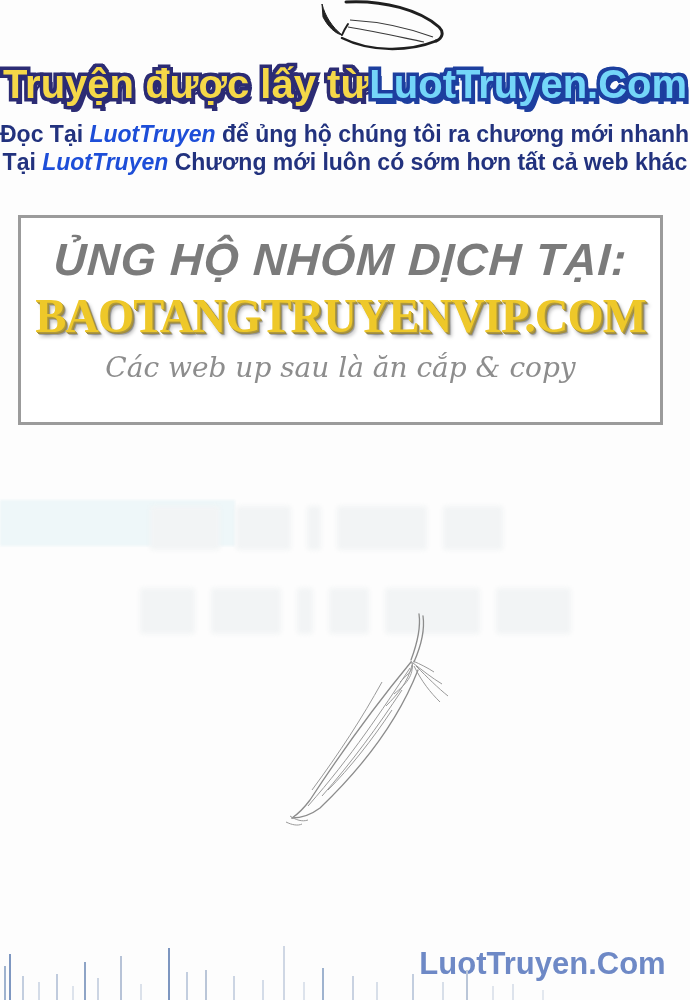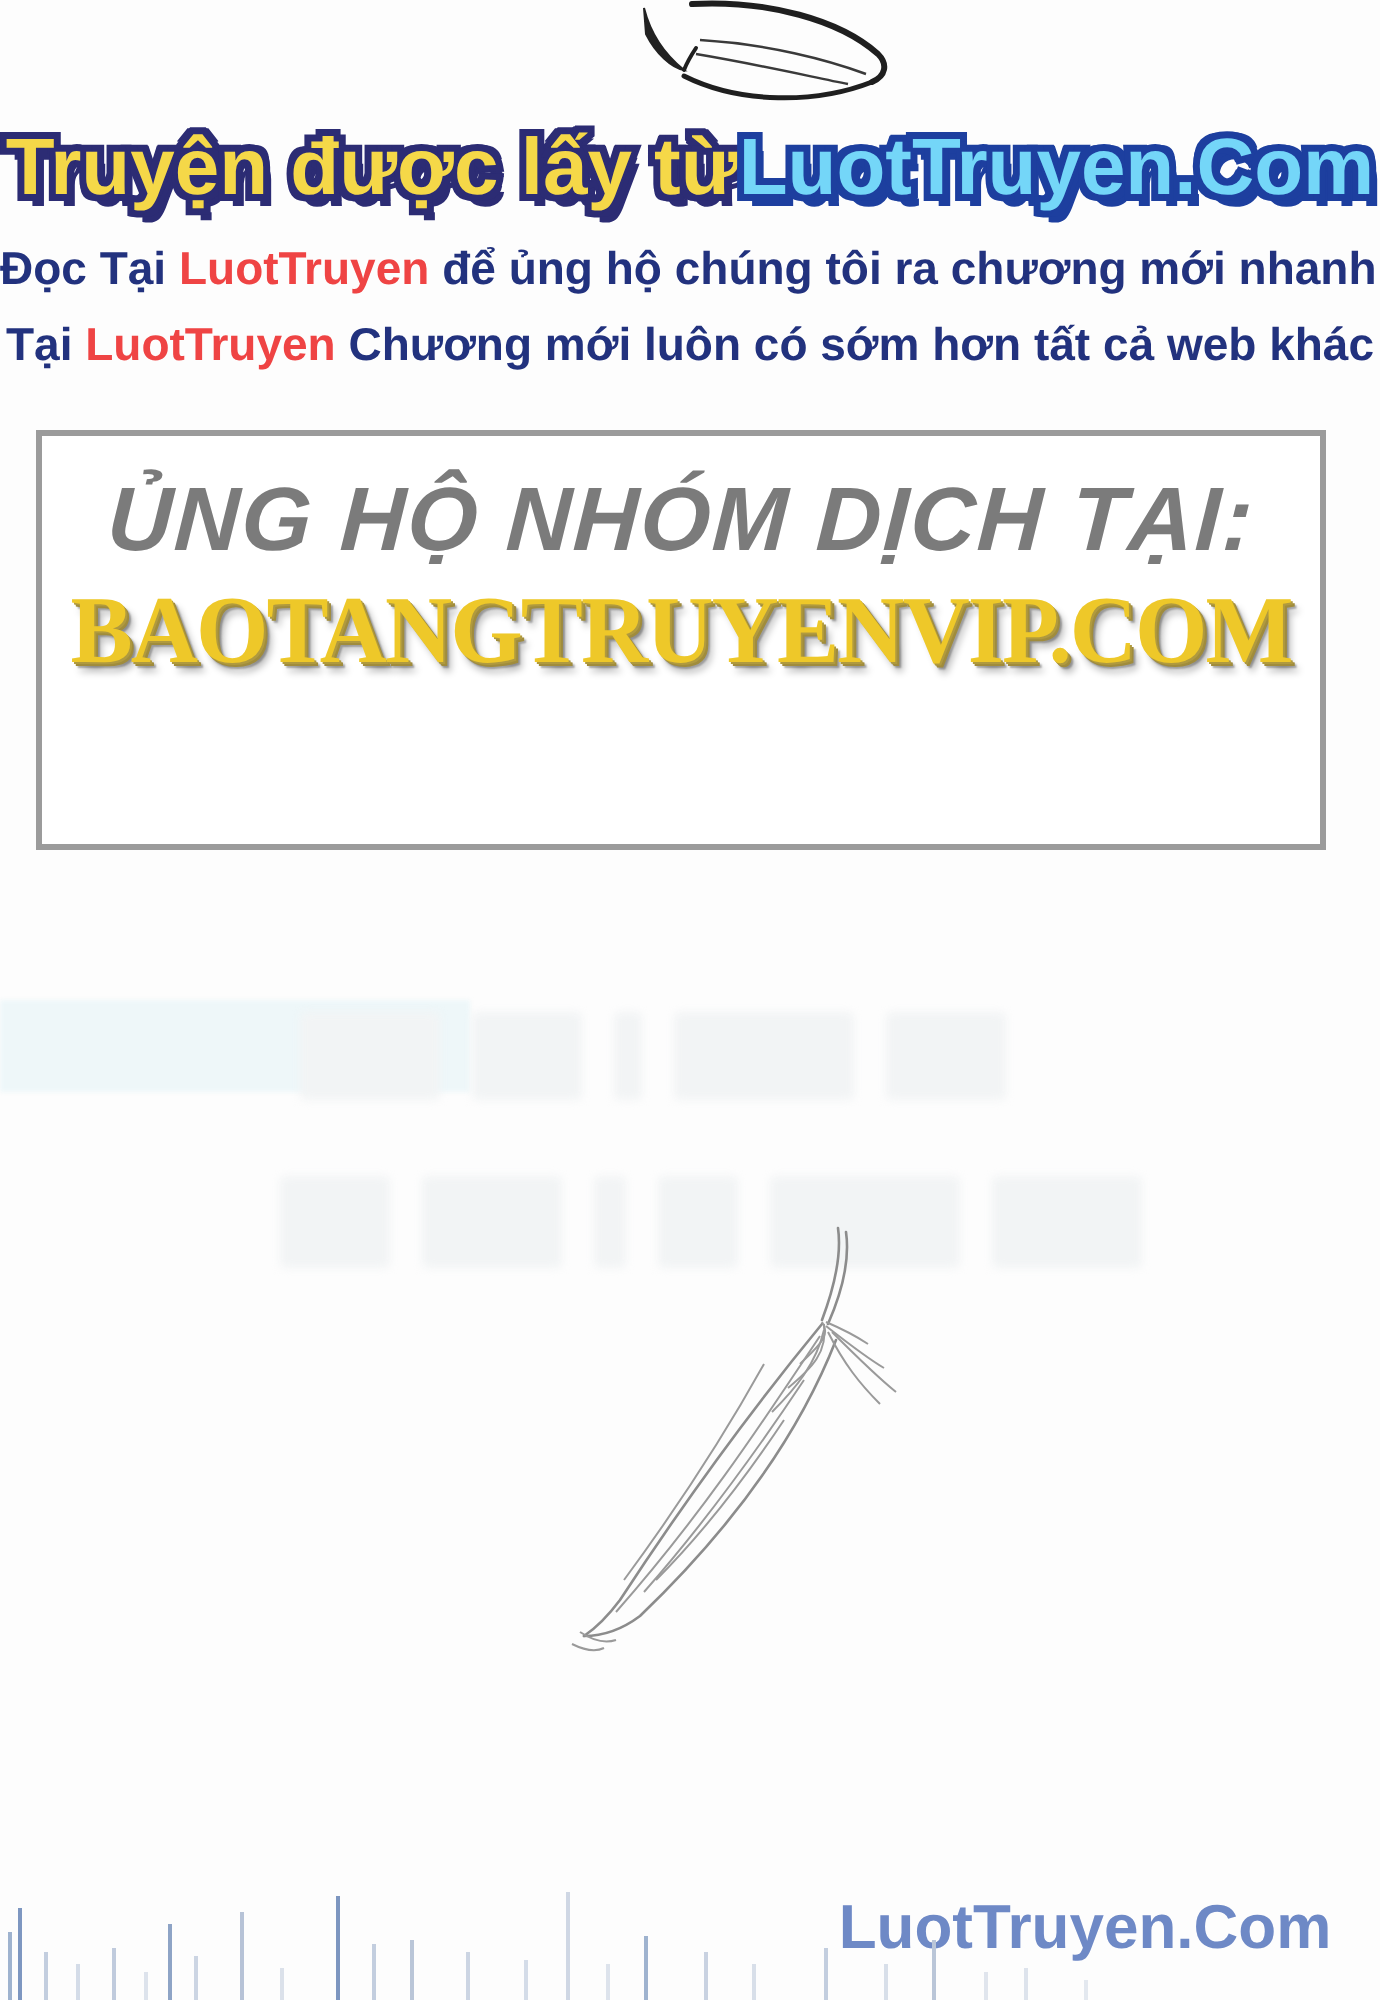--- a/index.html
+++ b/index.html
@@ -32,23 +32,23 @@
       -3px -3px 0 #1d3f9f,3px -3px 0 #1d3f9f,-3px 3px 0 #1d3f9f,3px 3px 0 #1d3f9f,
       -3px 0 0 #1d3f9f,3px 0 0 #1d3f9f,0 -3px 0 #1d3f9f,0 3px 0 #1d3f9f,
       4px 6px 0 #1d3f9f;
   }
 
   
   .promo-line{
     position:absolute;left:0;width:690px;text-align:center;
     color:#22327e;font-size:23px;font-weight:700;white-space:nowrap;
   }
-  .promo-line .brand{color:#ef4444;}
+  .promo-line .brand{color:#1d4ed8;font-style:italic;}
   .promo-line1{top:121px;}
-  .promo-line2{top:159px;}
+  .promo-line2{top:149px;}
 
   
   .support-box{
     position:absolute;left:18px;top:215px;width:645px;height:210px;
     background:#ffffff;border:3px solid #9b9b9b;box-sizing:border-box;
     text-align:center;
   }
   .support-heading{
     margin-top:16px;font-size:45px;font-weight:800;font-style:italic;
     color:#7b7b7b;letter-spacing:1px;transform:skewX(-3deg);white-space:nowrap;
@@ -109,20 +109,21 @@
   <div class="promo-line promo-line1">
     <span>Đọc Tại </span><span class="brand">LuotTruyen</span><span> để ủng hộ chúng tôi ra chương mới nhanh hơn.</span>
   </div>
   <div class="promo-line promo-line2">
     <span>Tại </span><span class="brand">LuotTruyen</span><span> Chương mới luôn có sớm hơn tất cả web khác</span>
   </div>
 
   <div class="support-box">
     <div class="support-heading">ỦNG HỘ NHÓM DỊCH TẠI:</div>
     <div class="support-site">BAOTANGTRUYENVIP.COM</div>
+    <div class="support-tagline">Các web up sau là ăn cắp &amp; copy</div>
   </div>
 
   <div class="wm-cyan"></div>
   <div id="watermark-blobs">
       <div class="wm-blob" style="left: 150px; top: 506px; width: 70px; height: 44px;"></div>
       <div class="wm-blob" style="left: 236px; top: 506px; width: 55px; height: 44px;"></div>
       <div class="wm-blob" style="left: 307px; top: 506px; width: 14px; height: 44px;"></div>
       <div class="wm-blob" style="left: 337px; top: 506px; width: 90px; height: 44px;"></div>
       <div class="wm-blob" style="left: 443px; top: 506px; width: 60px; height: 44px;"></div>
       <div class="wm-blob" style="left: 140px; top: 588px; width: 55px; height: 46px;"></div>

